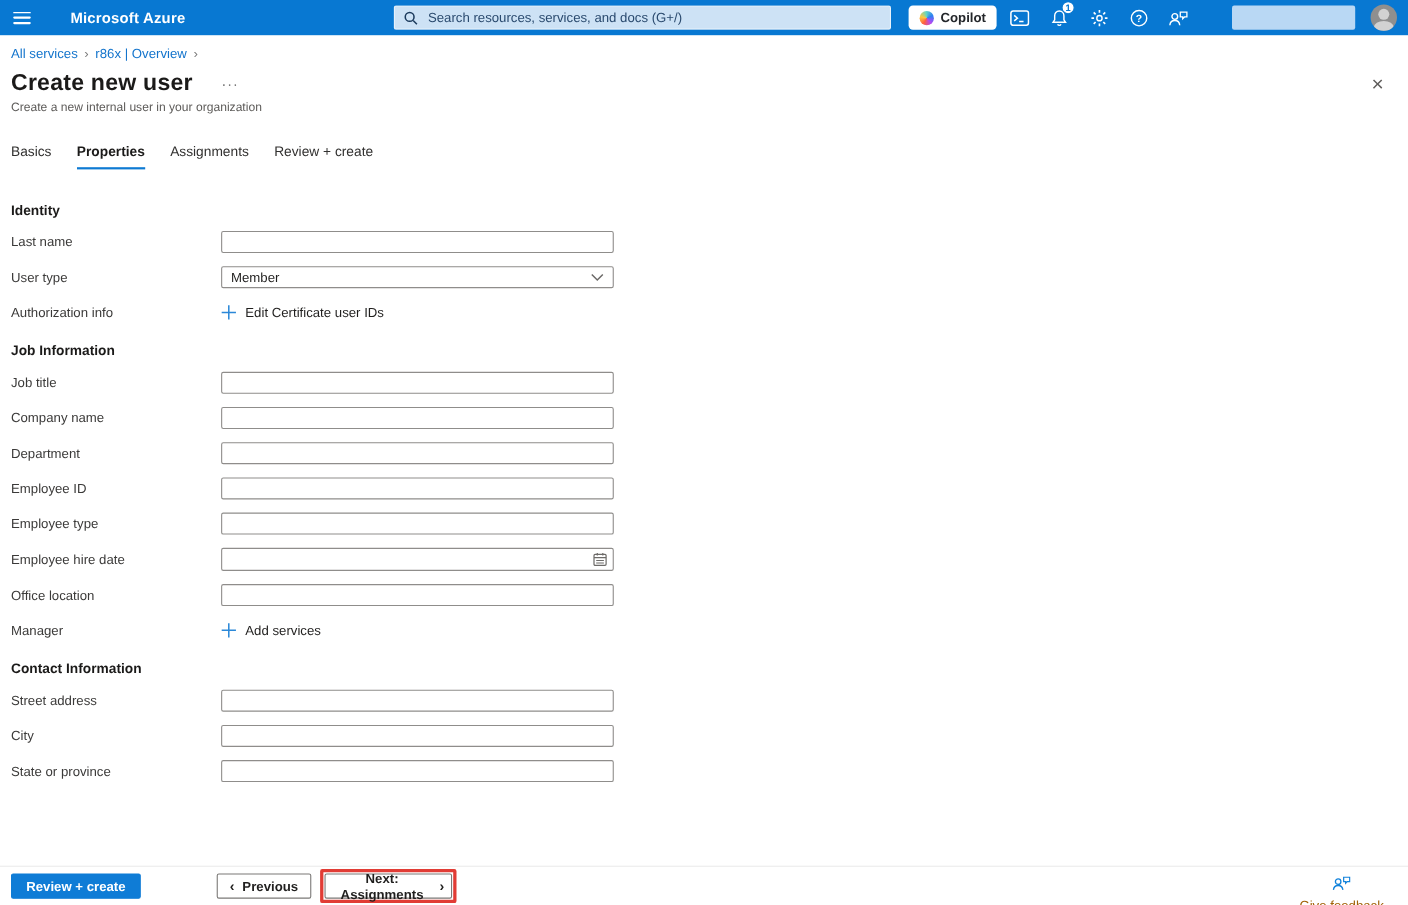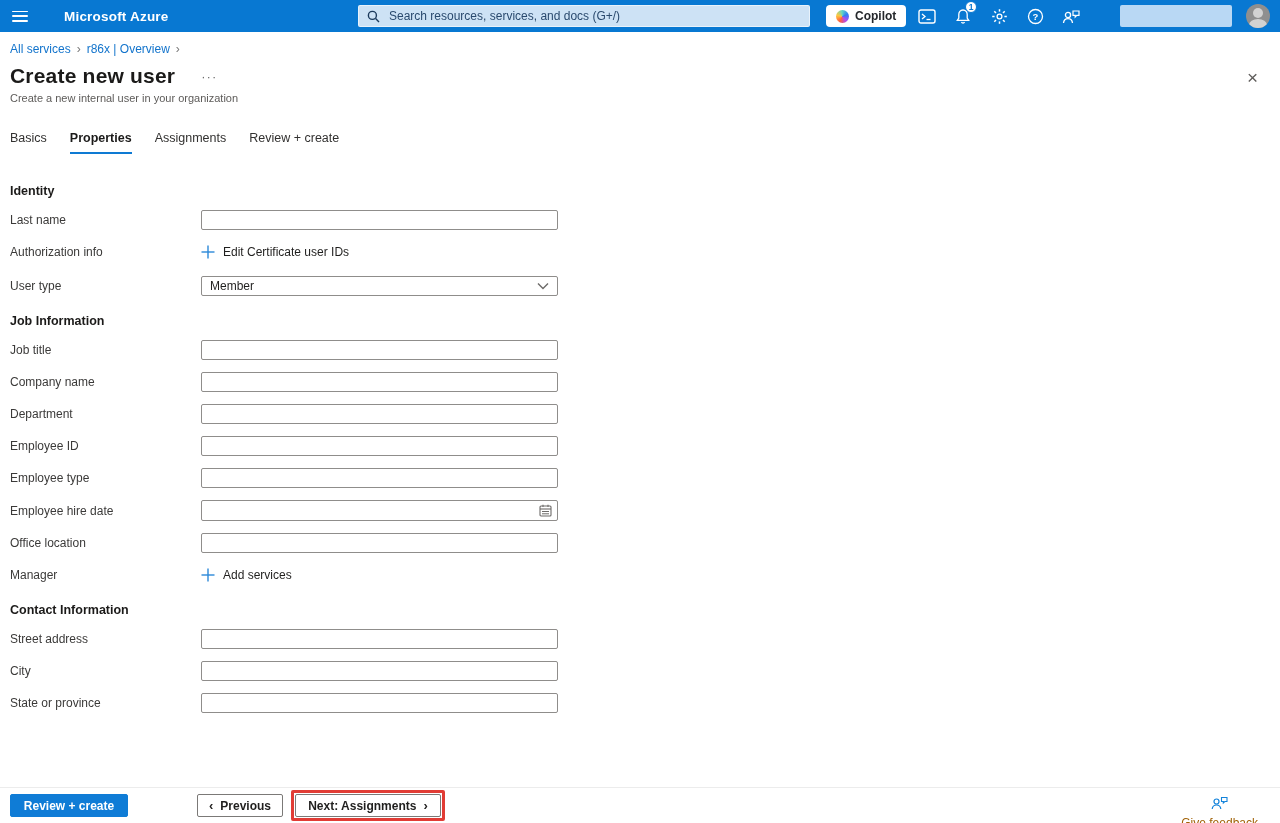--- a/index.html
+++ b/index.html
@@ -75,21 +75,21 @@
   .footer { position:absolute; left:0; right:0; bottom:0; height:36px; background:#fff;
     border-top:1px solid #ececec; }
   .btn { height:23px; border-radius:2px; font-size:12px; font-family:"Liberation Sans",sans-serif;
     cursor:pointer; display:flex; align-items:center; justify-content:center; gap:7px; }
   .btn.primary { position:absolute; left:10px; top:6px; width:118px; background:#0f7cd6;
     color:#fff; border:1px solid #0f7cd6; font-weight:bold; }
   .btn.ghost { background:#fff; border:1px solid #7b7977; color:#201f1e; font-weight:bold; }
   .btn .chev { font-size:13px; font-weight:bold; color:#201f1e; }
   .prev { position:absolute; left:197px; top:6px; width:86px; }
   .red-box { position:absolute; left:291px; top:2px; border:3px solid #e13c35; border-radius:2px; padding:1px; }
-  .red-box .btn { width:146px; }
+  .red-box .btn { width:116px; }
   .feedback { position:absolute; right:22px; top:8px; display:flex; align-items:center; gap:6px;
     color:#a16207; font-size:12px; cursor:pointer; text-decoration:none;flex-direction:column; }
 </style>
 </head>
 <body>
 
 <div class="topbar">
   <div class="hamburger">
     <span class="bars">
         <i></i>
@@ -186,37 +186,37 @@
 </div>
 
 <div class="form">
 
   <div class="sect">Identity</div>
 
   <div class="row">
     <label>Last name</label>
     <input class="txt" value="" style="">
   </div>
+  <div class="row">
+    <label>User type</label>
+    <div class="selectbox">
+      <span>Member</span>
+      <svg width="12" height="8" viewBox="0 0 12 8">
+        <polyline points="1,1.5 6,6.5 11,1.5" fill="none" stroke="#6d6b69" stroke-width="1.4"></polyline>
+      </svg>
+    </div>
+  </div>
   <div class="row linkrow">
     <label>Authorization info</label>
     <div class="action-link">
       <svg width="14" height="14" viewBox="0 0 14 14">
         <line x1="7" y1="0.5" x2="7" y2="13.5" stroke="#2b88d8" stroke-width="1.4"></line>
         <line x1="0.5" y1="7" x2="13.5" y2="7" stroke="#2b88d8" stroke-width="1.4"></line>
       </svg>
       <span class="lbl">Edit Certificate user IDs</span>
-    </div>
-  </div>
-  <div class="row">
-    <label>User type</label>
-    <div class="selectbox">
-      <span>Member</span>
-      <svg width="12" height="8" viewBox="0 0 12 8">
-        <polyline points="1,1.5 6,6.5 11,1.5" fill="none" stroke="#6d6b69" stroke-width="1.4"></polyline>
-      </svg>
     </div>
   </div>
 
   <div class="sect spaced">Job Information</div>
 
   <div class="row">
     <label>Job title</label>
     <input class="txt" value="" style="">
   </div>
   <div class="row">

